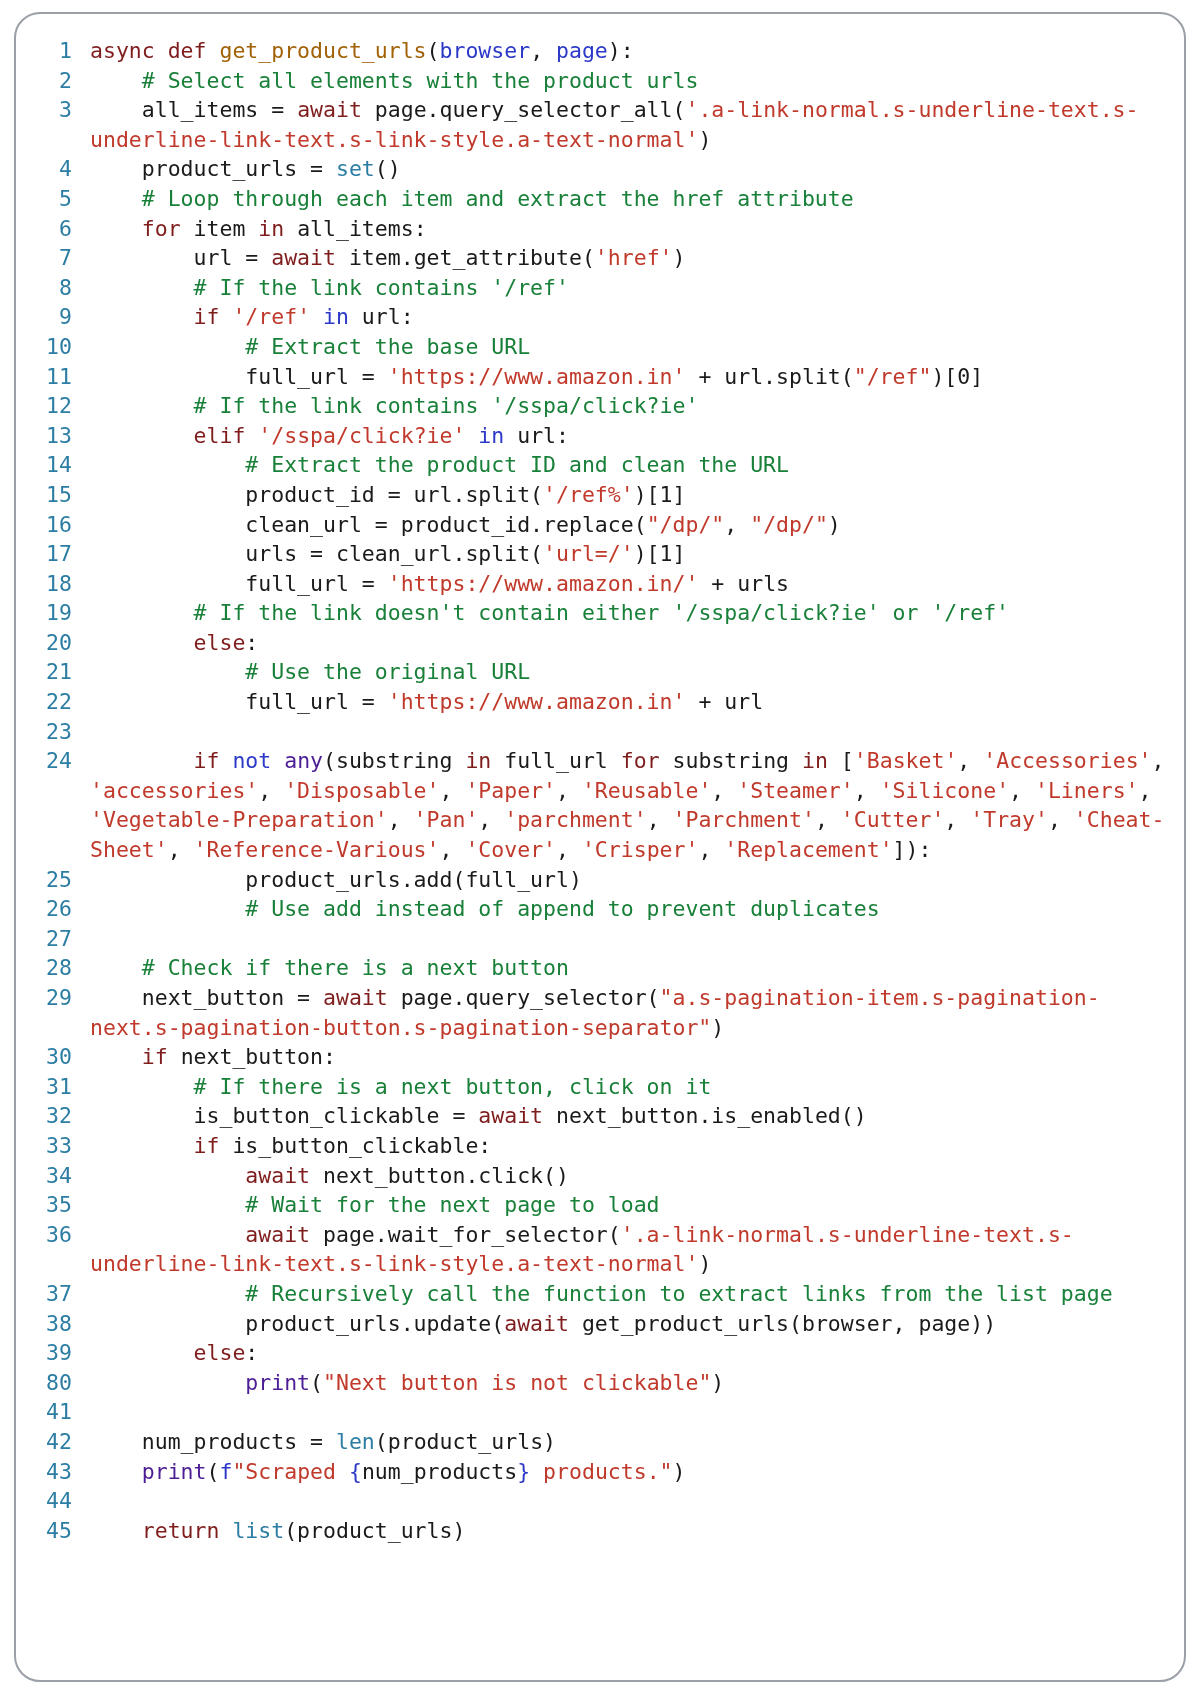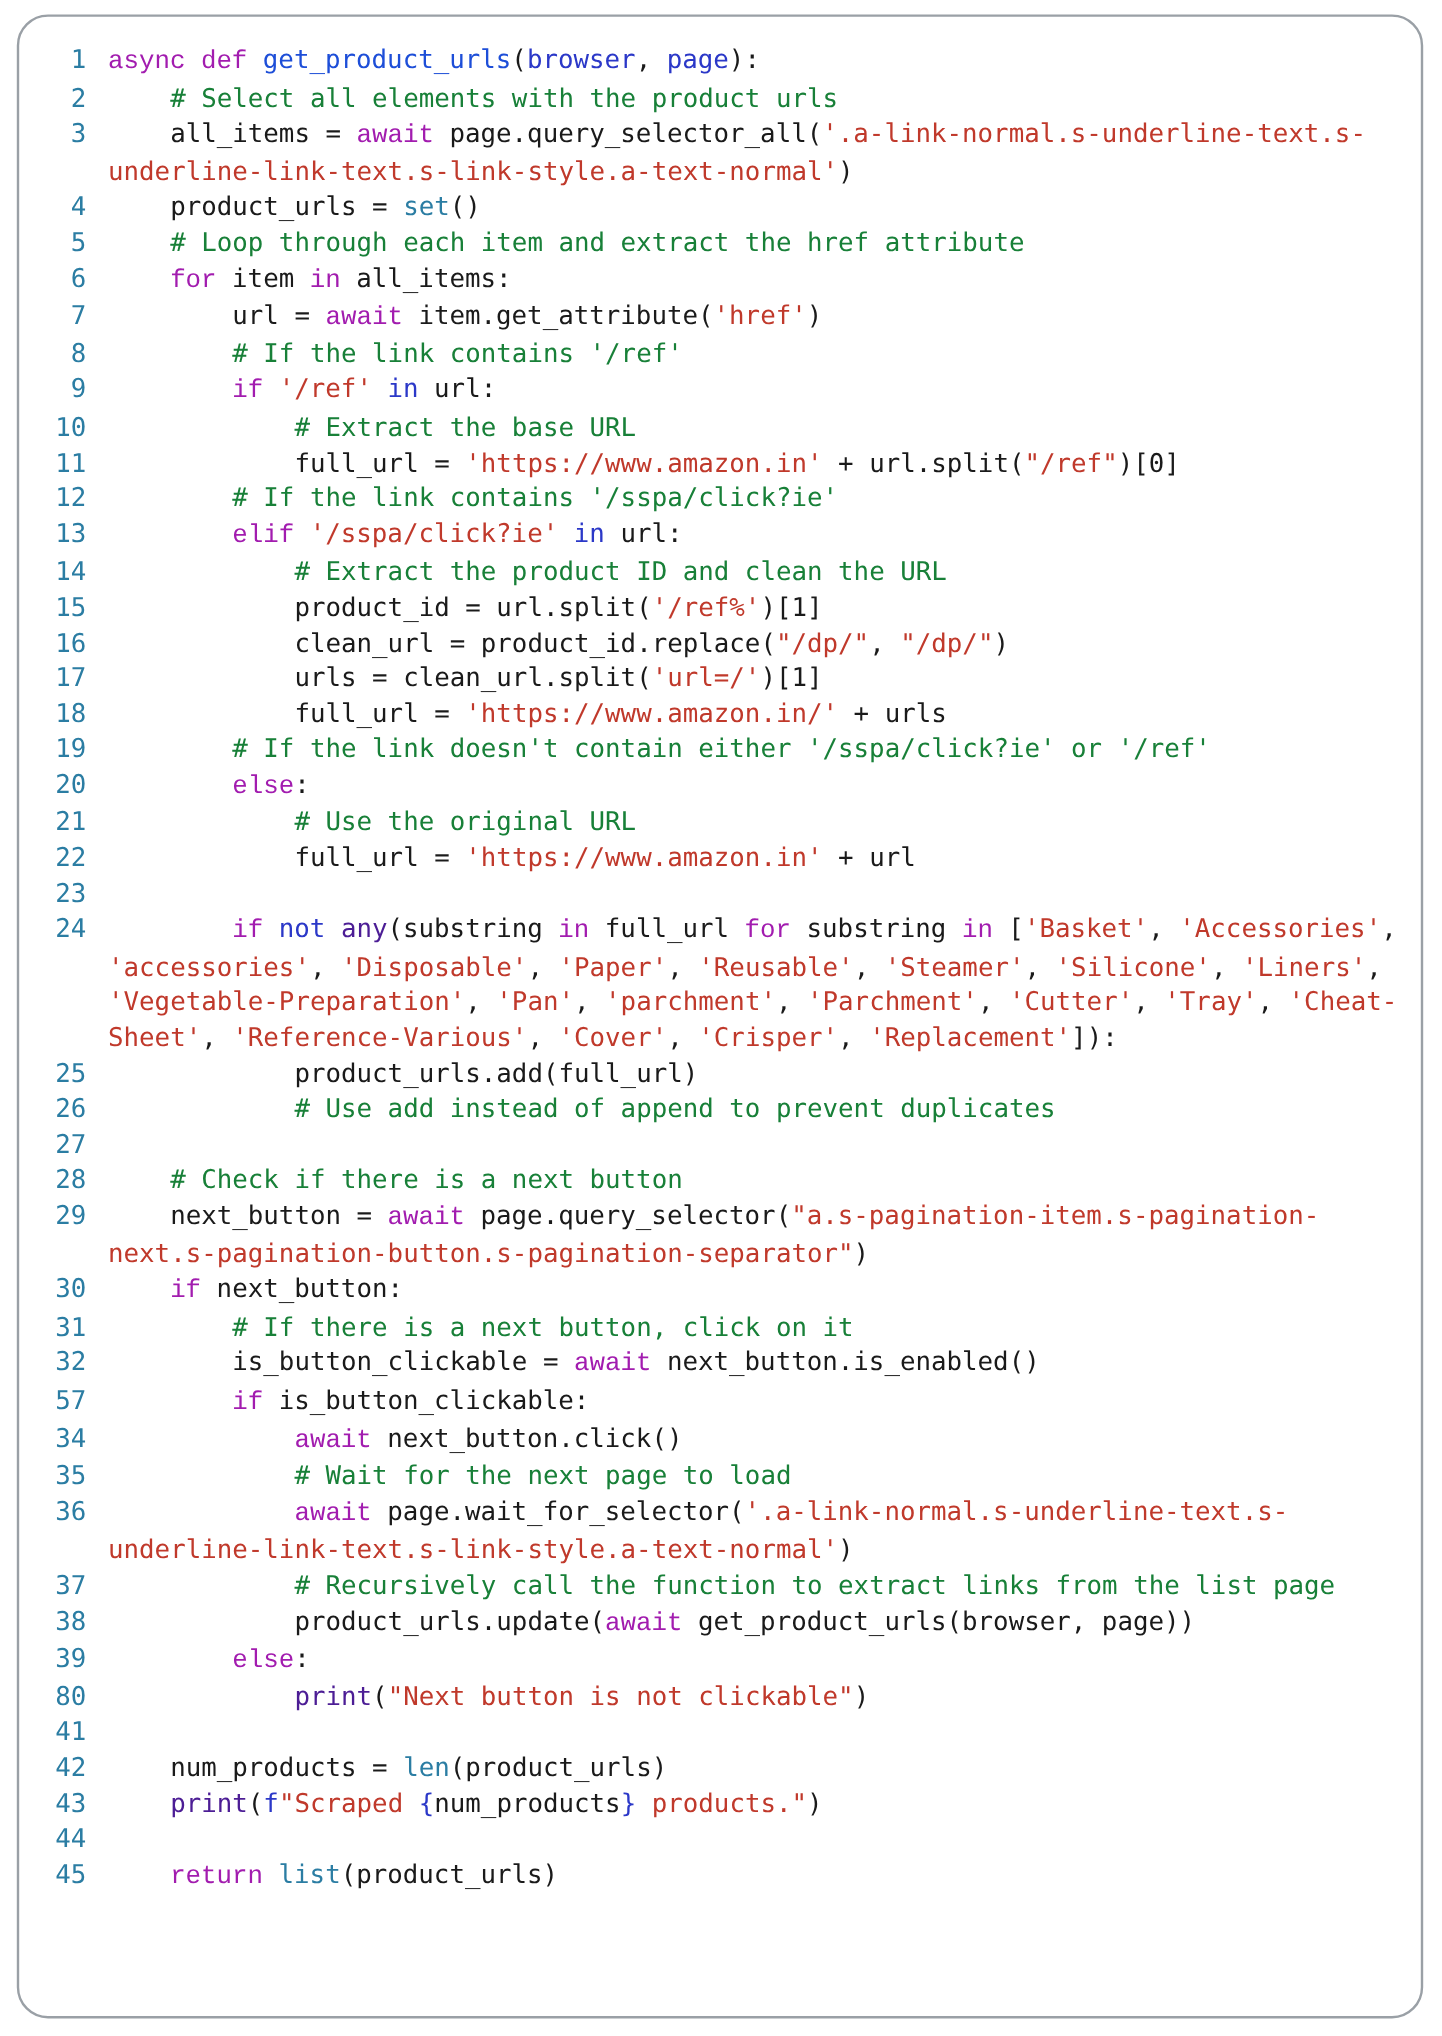--- a/index.html
+++ b/index.html
@@ -50,25 +50,25 @@
     font-size: 21.5px;
     line-height: 29.6px;
     white-space: pre-wrap;
     word-break: break-word;
     color: #1a1a1a;
     padding-right: 16px !important;
     padding-left: 2px !important;
   }
 
   
-  .k  { color: #a21caf; font-family: Liberation Mono, monospace; }  
+  .k  { color: #7f1d1d; }  
   .kb { color: #2b38c8; }  
   .b  { color: #2b7da3; }  
   .bg { color: #4c1d95; }  
-  .fn { color: #1d4ed8; }  
+  .fn { color: #a16207; }  
   .s  { color: #c0392b; }  
   .c  { color: #188038; }  
   .p  { color: #1a1a1a; }  
   .pa { color: #2b38c8; margin-top: 36px; }  
   .fp { color: #2b38c8; }  
   .br { color: #2b38c8; }  
 </style>
 </head>
 <body>
 
@@ -197,21 +197,21 @@
         </tr>
         <tr>
           <td class="gutter-cell">31</td>
           <td class="code-cell"><span class="p">        </span><span class="c"># If there is a next button, click on it</span></td>
         </tr>
         <tr>
           <td class="gutter-cell">32</td>
           <td class="code-cell"><span class="p">        is_button_clickable = </span><span class="k">await </span><span class="p">next_button.is_enabled()</span></td>
         </tr>
         <tr>
-          <td class="gutter-cell">57</td>
+          <td class="gutter-cell">33</td>
           <td class="code-cell"><span class="p">        </span><span class="k">if </span><span class="p">is_button_clickable:</span></td>
         </tr>
         <tr>
           <td class="gutter-cell">34</td>
           <td class="code-cell"><span class="p">            </span><span class="k">await </span><span class="p">next_button.click()</span></td>
         </tr>
         <tr>
           <td class="gutter-cell">35</td>
           <td class="code-cell"><span class="p">            </span><span class="c"># Wait for the next page to load</span></td>
         </tr>

